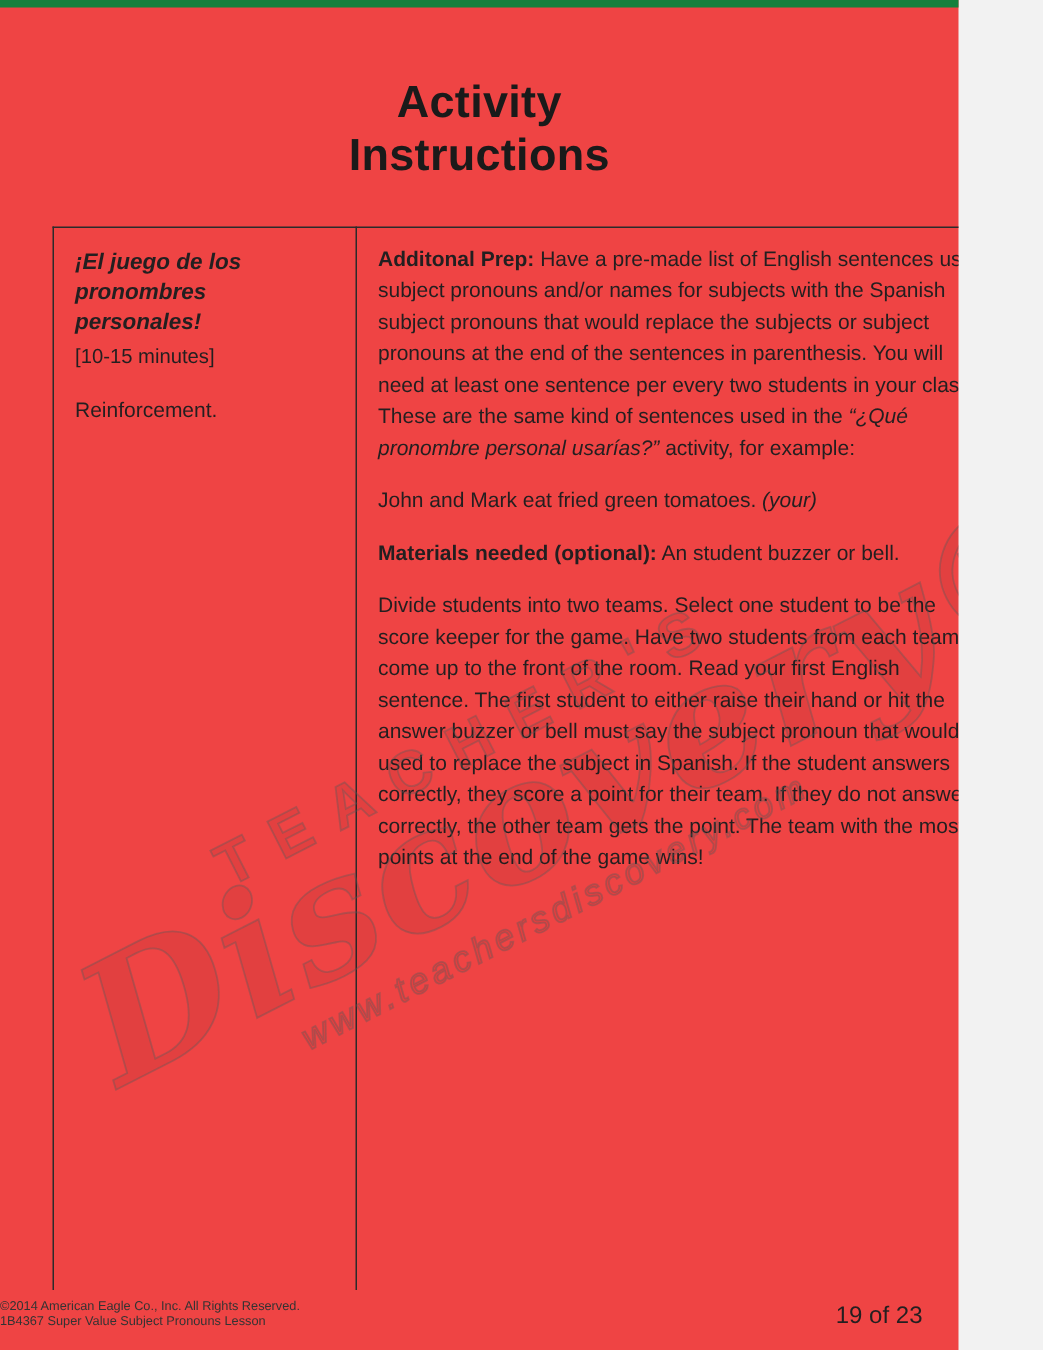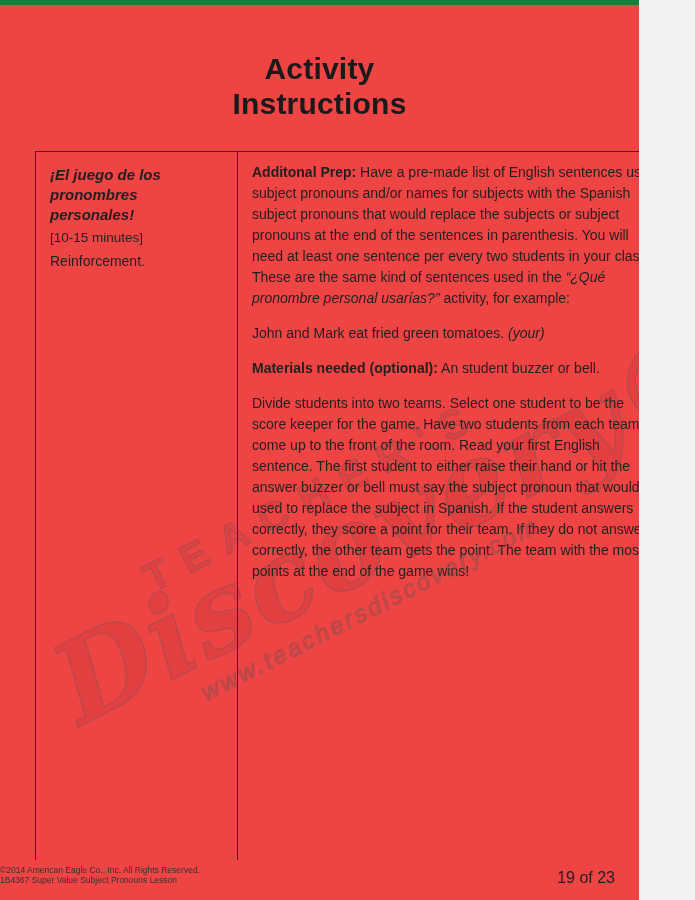--- a/index.html
+++ b/index.html
@@ -21,21 +21,21 @@
   .rule{position:absolute;background:#2b2b2b;}
   .rule-top{top:146px;left:35px;width:625px;height:1px;}
   .rule-left{top:146px;left:35px;width:1px;height:709px;}
   .rule-divider{top:146px;left:237px;width:1px;height:709px;}
   
   .left-col{position:absolute;left:50px;top:160px;width:172px;}
   .game-title-es{font-weight:bold;font-style:italic;font-size:15px;line-height:20px;}
   .game-title-en{font-weight:bold;font-size:15px;line-height:20px;margin-top:2px;}
   .duration{font-size:13.5px;line-height:19px;margin-top:3px;}
   .objective-label{font-weight:bold;font-size:16px;margin-top:32px;}
-  .objective-value{font-size:14px;margin-top:6px;}
+  .objective-value{font-size:14px;margin-top:18px;}
   
   .right-col{position:absolute;left:252px;top:157px;width:410px;font-size:14px;line-height:21px;}
   .right-col p{margin:0 0 14px 0;}
   .right-col strong{font-weight:bold;}
   .right-col em{font-style:italic;}
   
   .watermark{
     position:absolute;left:28px;top:462px;width:624px;text-align:center;
     transform:rotate(-27deg);transform-origin:50% 50%;
     pointer-events:none;user-select:none;

